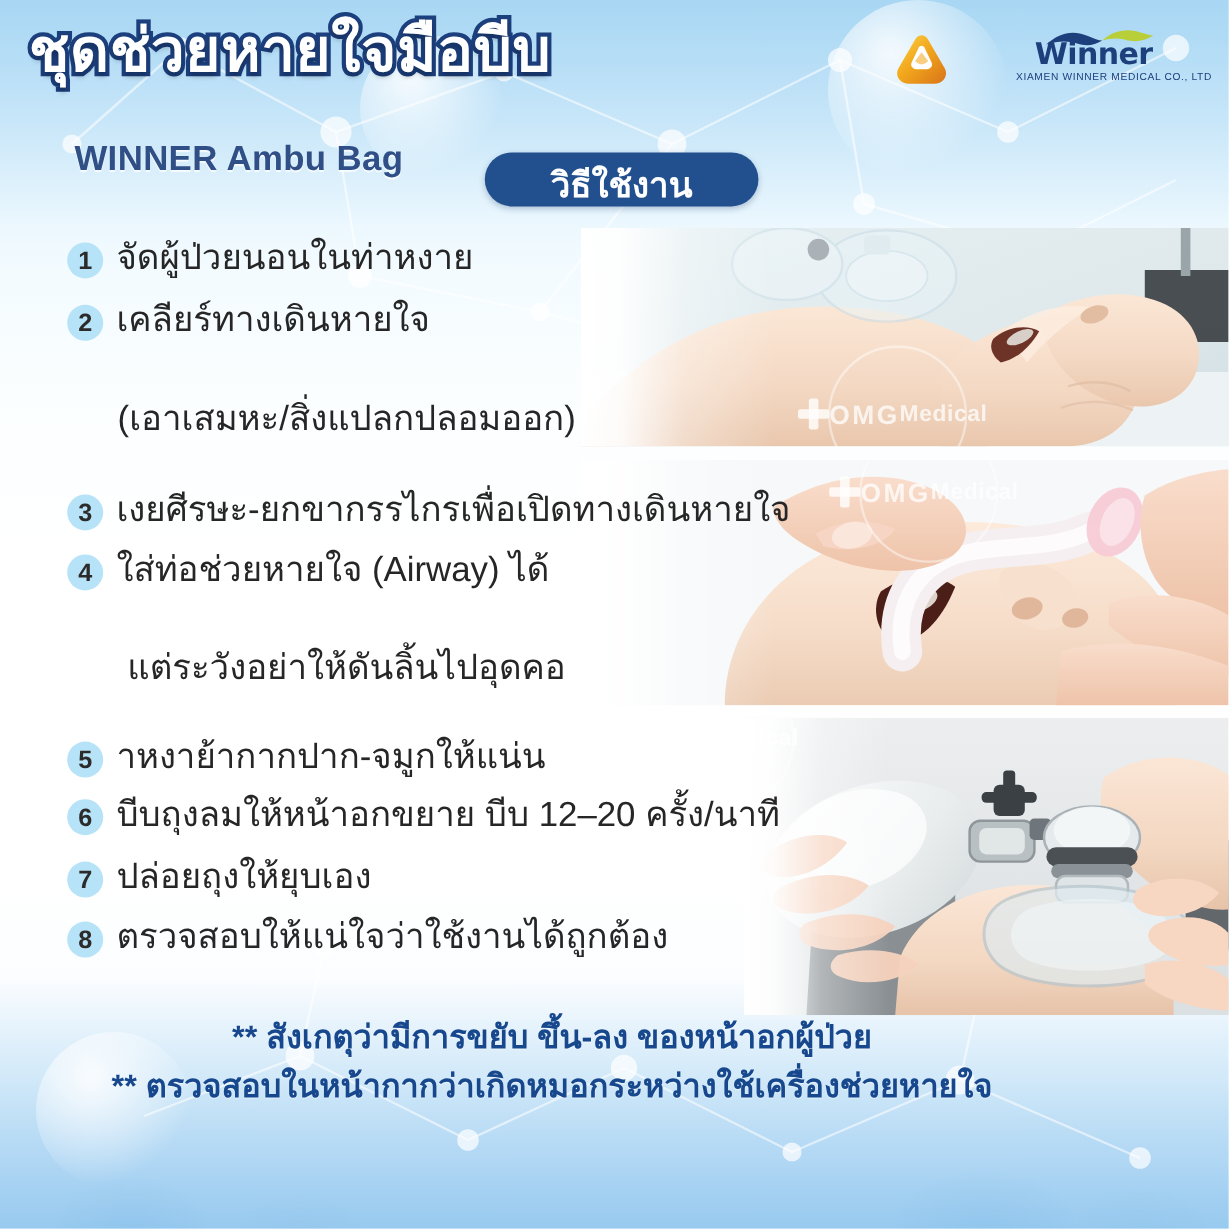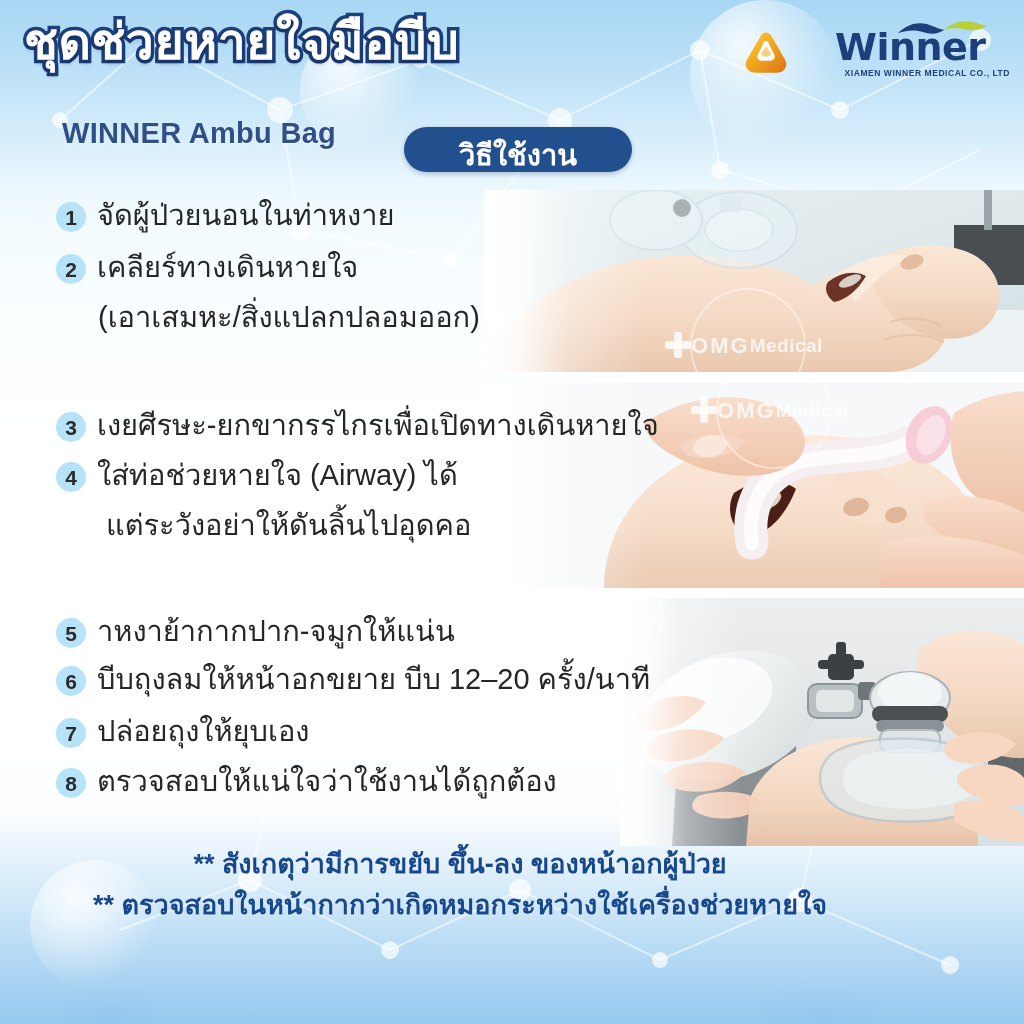--- a/index.html
+++ b/index.html
@@ -55,27 +55,27 @@
     text-shadow:0 1px 1px rgba(255,255,255,.8);
     margin-top:41px;
   }
 
   
   .logo{position:absolute;right:14px;top:28px;display:flex;align-items:center;gap:10px;}
   .logo-mark{width:46px;height:44px;flex:none;}
   .logo-text-wrap{display:flex;flex-direction:column;align-items:center;line-height:1;}
   .logo-word-wrap{position:relative;}
   .logo-word{
-    font-size:38px;font-weight:bold;color:#1d3f7c;letter-spacing:-.5px;
+    font-size:25px;font-weight:bold;color:#1d3f7c;letter-spacing:-.5px;
     font-family:"DejaVu Sans","Liberation Sans",sans-serif;
     margin-left:12px;
   }
   .logo-swoosh{position:absolute;right:-2px;top:-9px;width:92px;height:20px;}
   .logo-sub{
-    font-size:8.5px;font-weight:bold;color:#1d3f7c;letter-spacing:.55px;
+    font-size:8.5px;font-weight:normal;color:#1d3f7c;letter-spacing:.55px;
     margin-top:3px;white-space:nowrap;margin-left:46px;
   }
 
   
   .pill{
     position:absolute;left:404px;top:127px;width:228px;height:45px;
     background:#224f8e;border-radius:23px;
     display:flex;align-items:flex-end;justify-content:center;
     box-shadow:0 2px 5px rgba(20,50,100,.28);
   }
@@ -118,21 +118,21 @@
     flex:none;width:30px;height:30px;border-radius:50%;
     background:#b6e3f7;color:#2b2b2b;
     display:flex;align-items:center;justify-content:center;
     font-size:21px;font-weight:bold;line-height:1;
     margin-top:4px;
   }
   .step-text{
     font-size:29px;color:#262626;font-weight:normal;line-height:1.22;white-space:nowrap;
   }
   .cont{
-    position:absolute;font-size:29px;color:#262626;line-height:1.22;white-space:nowrap;
+    position:absolute;font-size:29px;color:#262626;line-height:1.22;white-space:nowrap;margin-top:32px;
   }
 
   
   .notes{
     position:absolute;left:0;top:848px;width:920px;
     display:flex;flex-direction:column;align-items:center;gap:9px;
   }
   .note{
     font-size:27px;font-weight:bold;color:#17488e;line-height:1.2;white-space:nowrap;
     text-shadow:0 1px 1px rgba(255,255,255,.55);

